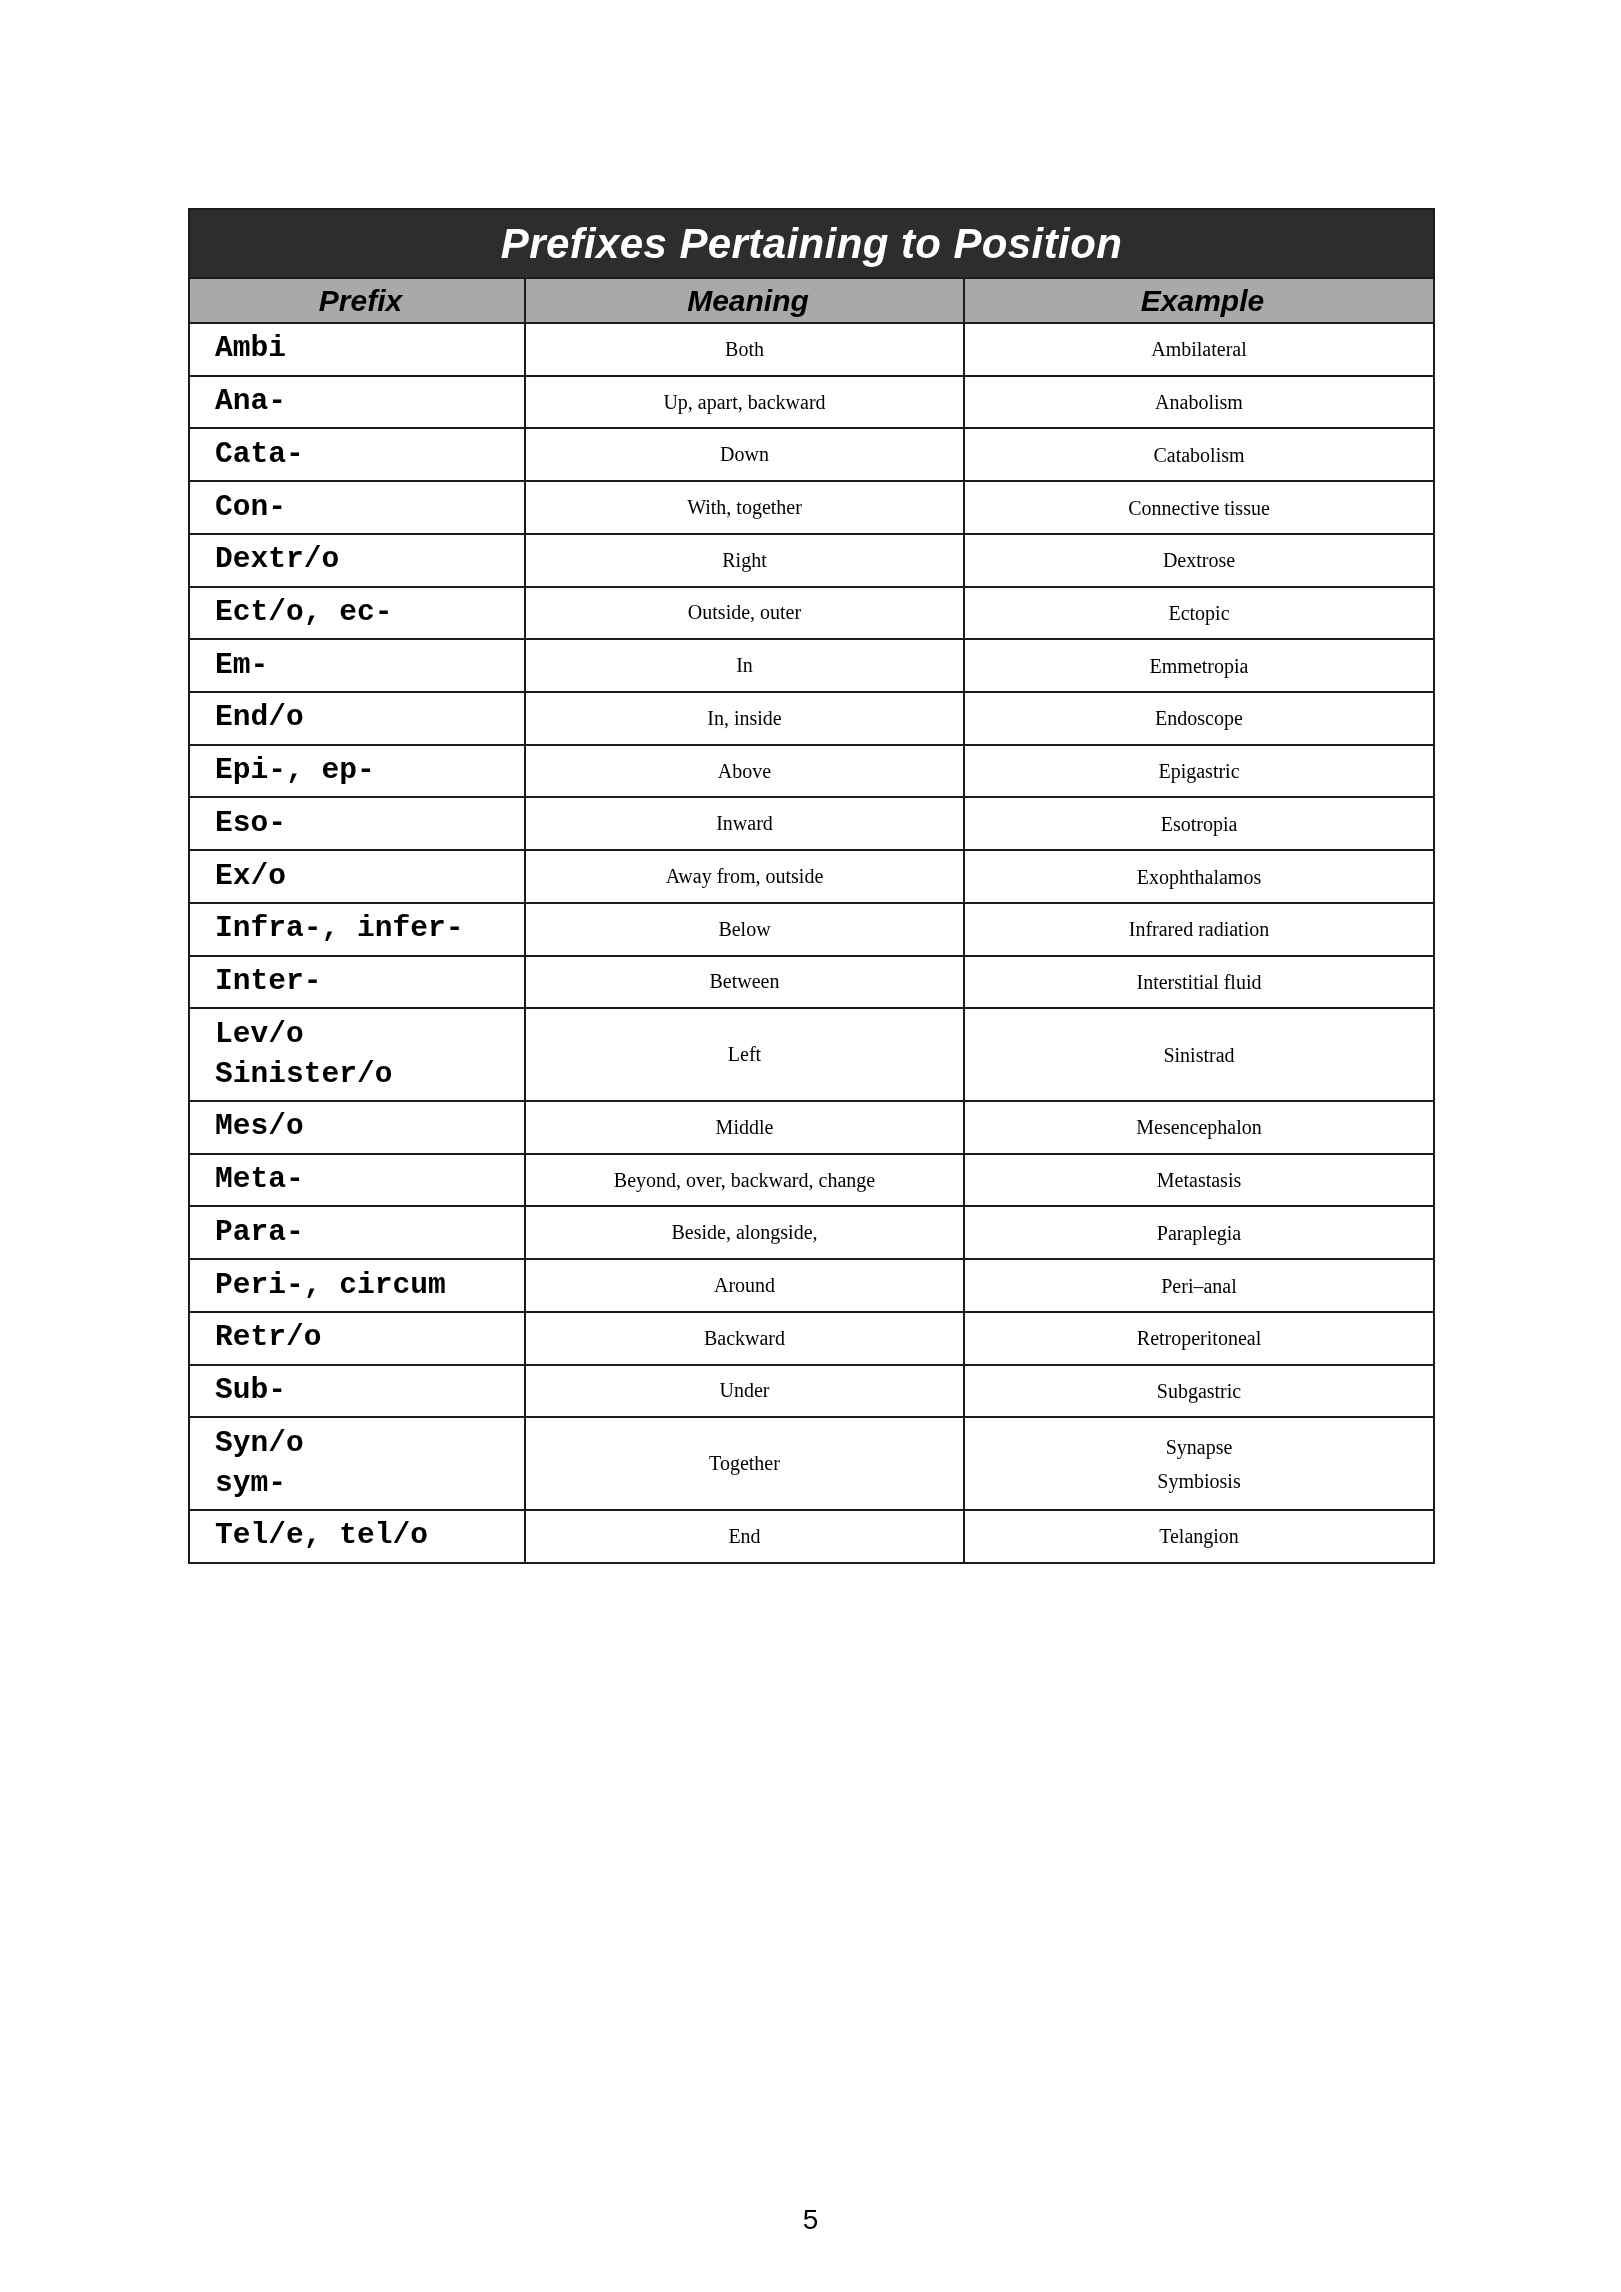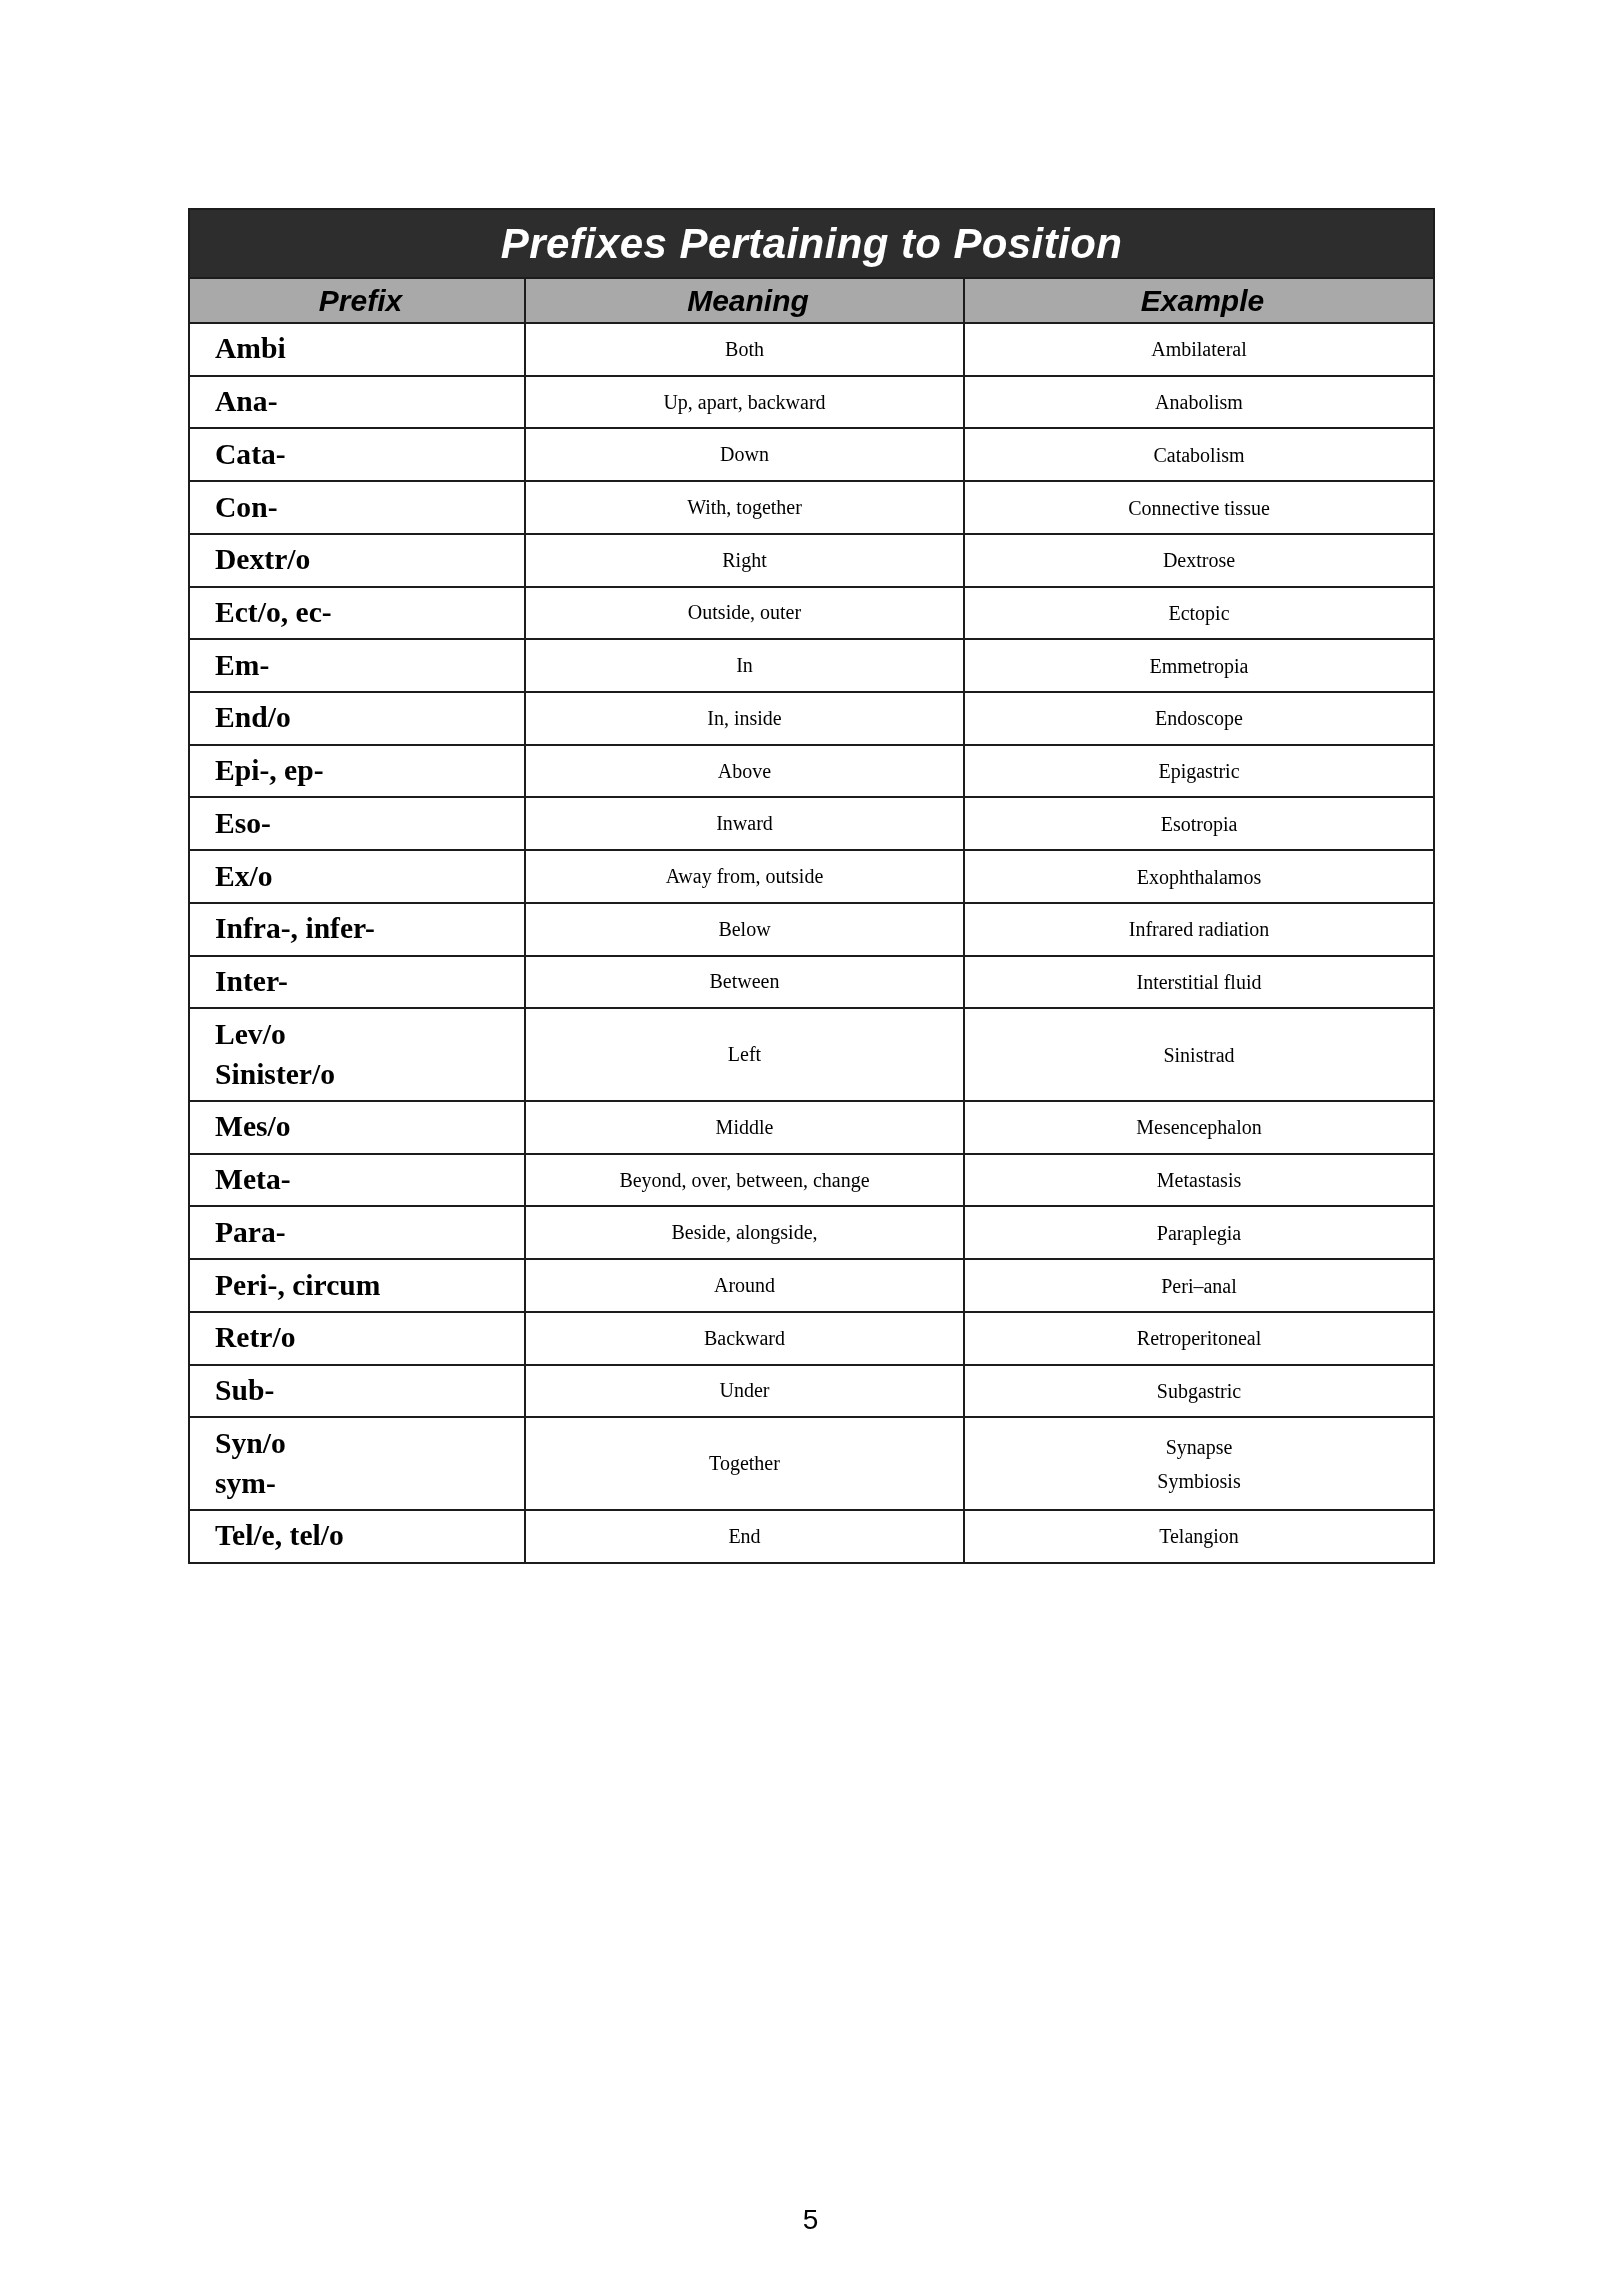--- a/index.html
+++ b/index.html
@@ -46,21 +46,21 @@
     font-family: "Liberation Sans", sans-serif;
     font-style: italic;
     font-weight: bold;
     font-size: 30px;
     text-align: center;
     vertical-align: middle;
     padding-left: 7px;
   }
   tbody tr { height: 51px; }
   td.prefix-cell {
-    font-family: Liberation Serif, serif;
+    font-family: Liberation Mono, monospace;
     font-weight: bold;
     font-size: 29.6px;
     text-align: left;
     vertical-align: middle;
     padding: 5.4px 7.2px 5.4px 25px;
     line-height: 1.35;
     white-space: pre-line;
   }
   td.meaning-cell, td.example-cell {
     font-family: "Liberation Serif", serif;
@@ -175,21 +175,21 @@
           <td class="meaning-cell">Left</td>
           <td class="example-cell">Sinistrad</td>
         </tr>
         <tr>
           <td class="prefix-cell">Mes/o</td>
           <td class="meaning-cell">Middle</td>
           <td class="example-cell">Mesencephalon</td>
         </tr>
         <tr>
           <td class="prefix-cell">Meta-</td>
-          <td class="meaning-cell">Beyond, over, between, change</td>
+          <td class="meaning-cell">Beyond, over, backward, change</td>
           <td class="example-cell">Metastasis</td>
         </tr>
         <tr>
           <td class="prefix-cell">Para-</td>
           <td class="meaning-cell">Beside, alongside,</td>
           <td class="example-cell">Paraplegia</td>
         </tr>
         <tr>
           <td class="prefix-cell">Peri-, circum</td>
           <td class="meaning-cell">Around</td>

